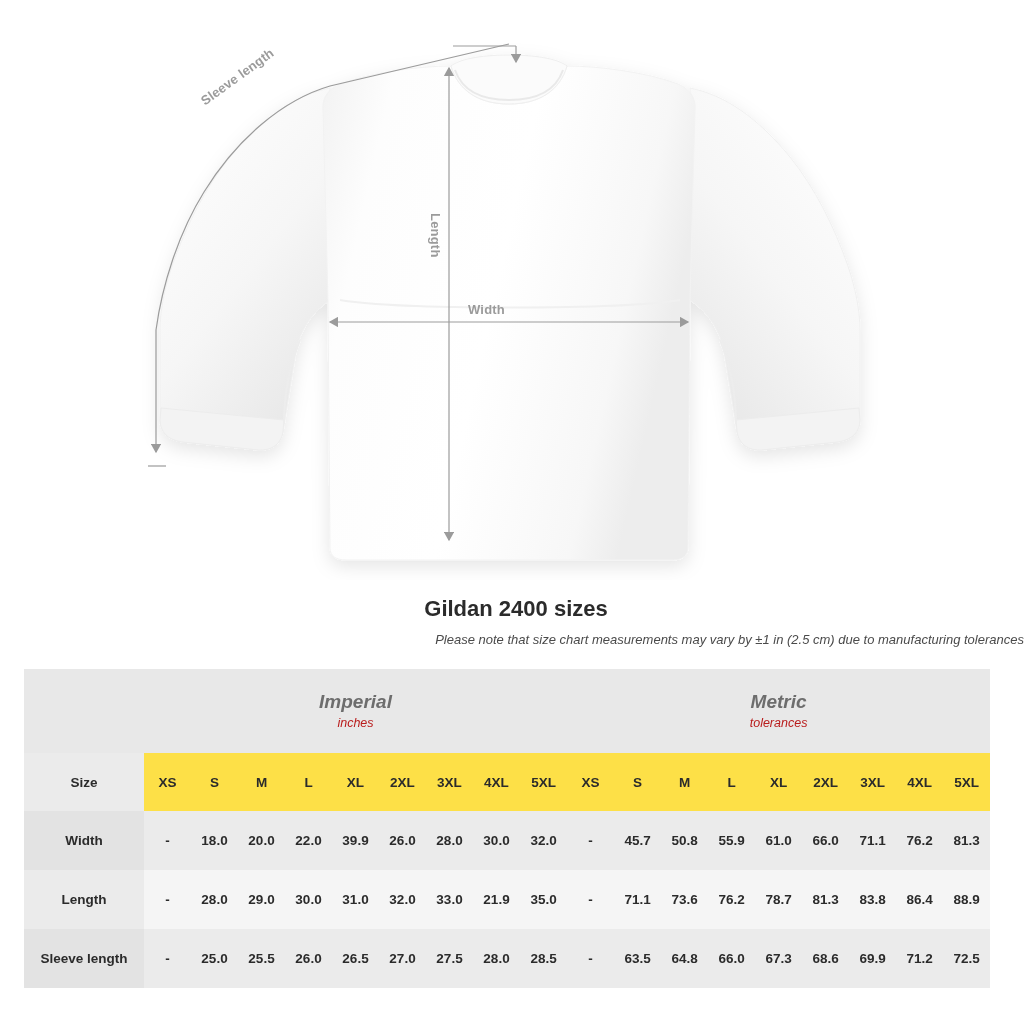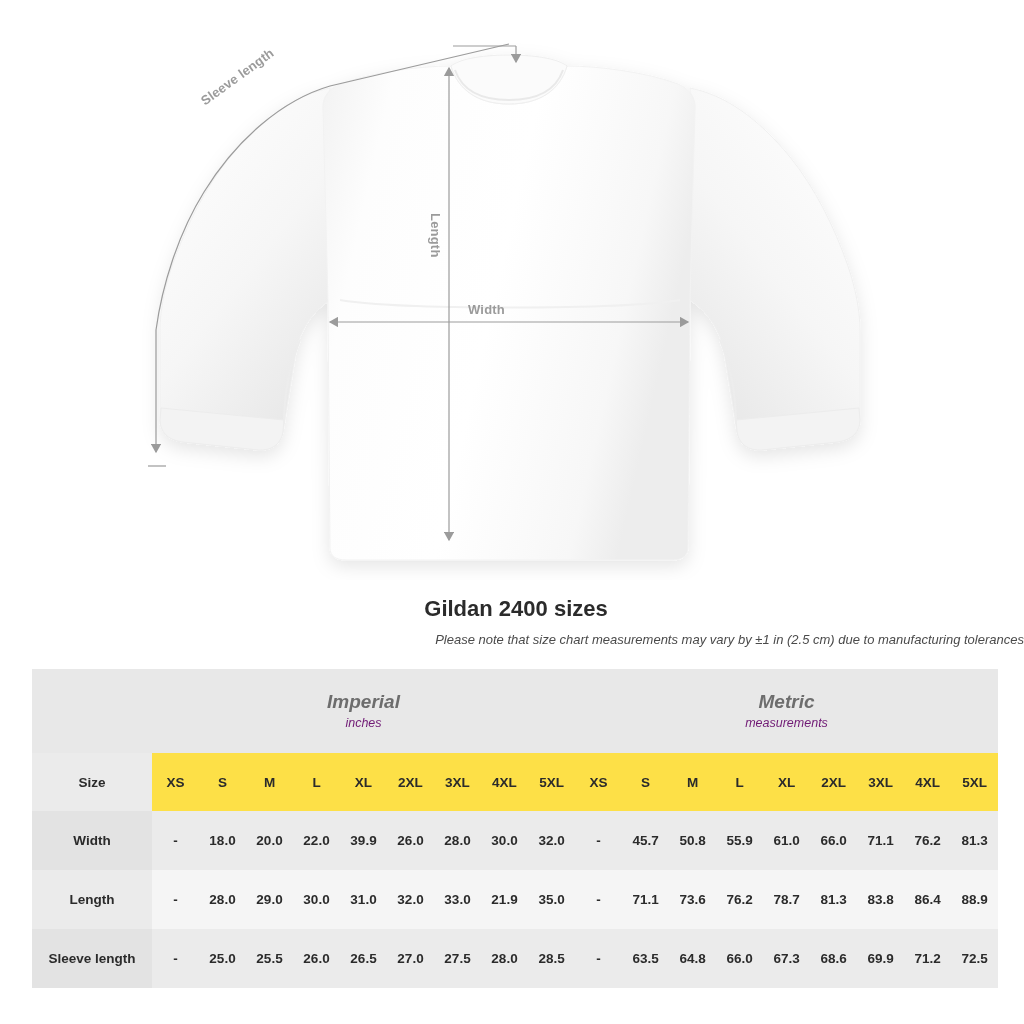--- a/index.html
+++ b/index.html
@@ -62,21 +62,21 @@
   .chart-note {
     text-align: right;
     font-size: 13px;
     font-style: italic;
     color: #4a4a4a;
     margin: 10px 0 0 0;
   }
 
   
   .table-wrap {
-    margin: 22px 32px 0 32px;
+    margin: 22px 32px 0 24px;
   }
   table.size-table {
     border-collapse: collapse;
     width: 960px;
     table-layout: fixed;
   }
   table.size-table td, table.size-table th {
     text-align: center;
     font-size: 13.5px;
     font-weight: bold;
@@ -93,21 +93,21 @@
     font-size: 19px;
     font-style: italic;
     font-weight: bold;
     color: #6d6d6d;
     line-height: 1.25;
   }
   .sys-head .sys-unit {
     font-size: 12.5px;
     font-style: italic;
     font-weight: normal;
-    color: #701a75;
+    color: #b91c1c;
     line-height: 1.5;
   }
   .row-head {
     height: 58px;
     background: #f1f1f1;
   }
   .row-head td, .row-head th {
     background: #fde047;
   }
   .data-row {
@@ -252,21 +252,21 @@
     <tbody>
 
       <tr class="sys-head">
         <td class="label-cell"></td>
         <td colspan="9">
           <div class="sys-name">Imperial</div>
           <div class="sys-unit">inches</div>
         </td>
         <td colspan="9">
           <div class="sys-name">Metric</div>
-          <div class="sys-unit">measurements</div>
+          <div class="sys-unit">tolerances</div>
         </td>
       </tr>
 
       <tr class="row-head">
         <td class="label-cell">Size</td>
         <td>XS</td>
         <td>S</td>
         <td>M</td>
         <td>L</td>
         <td>XL</td>

